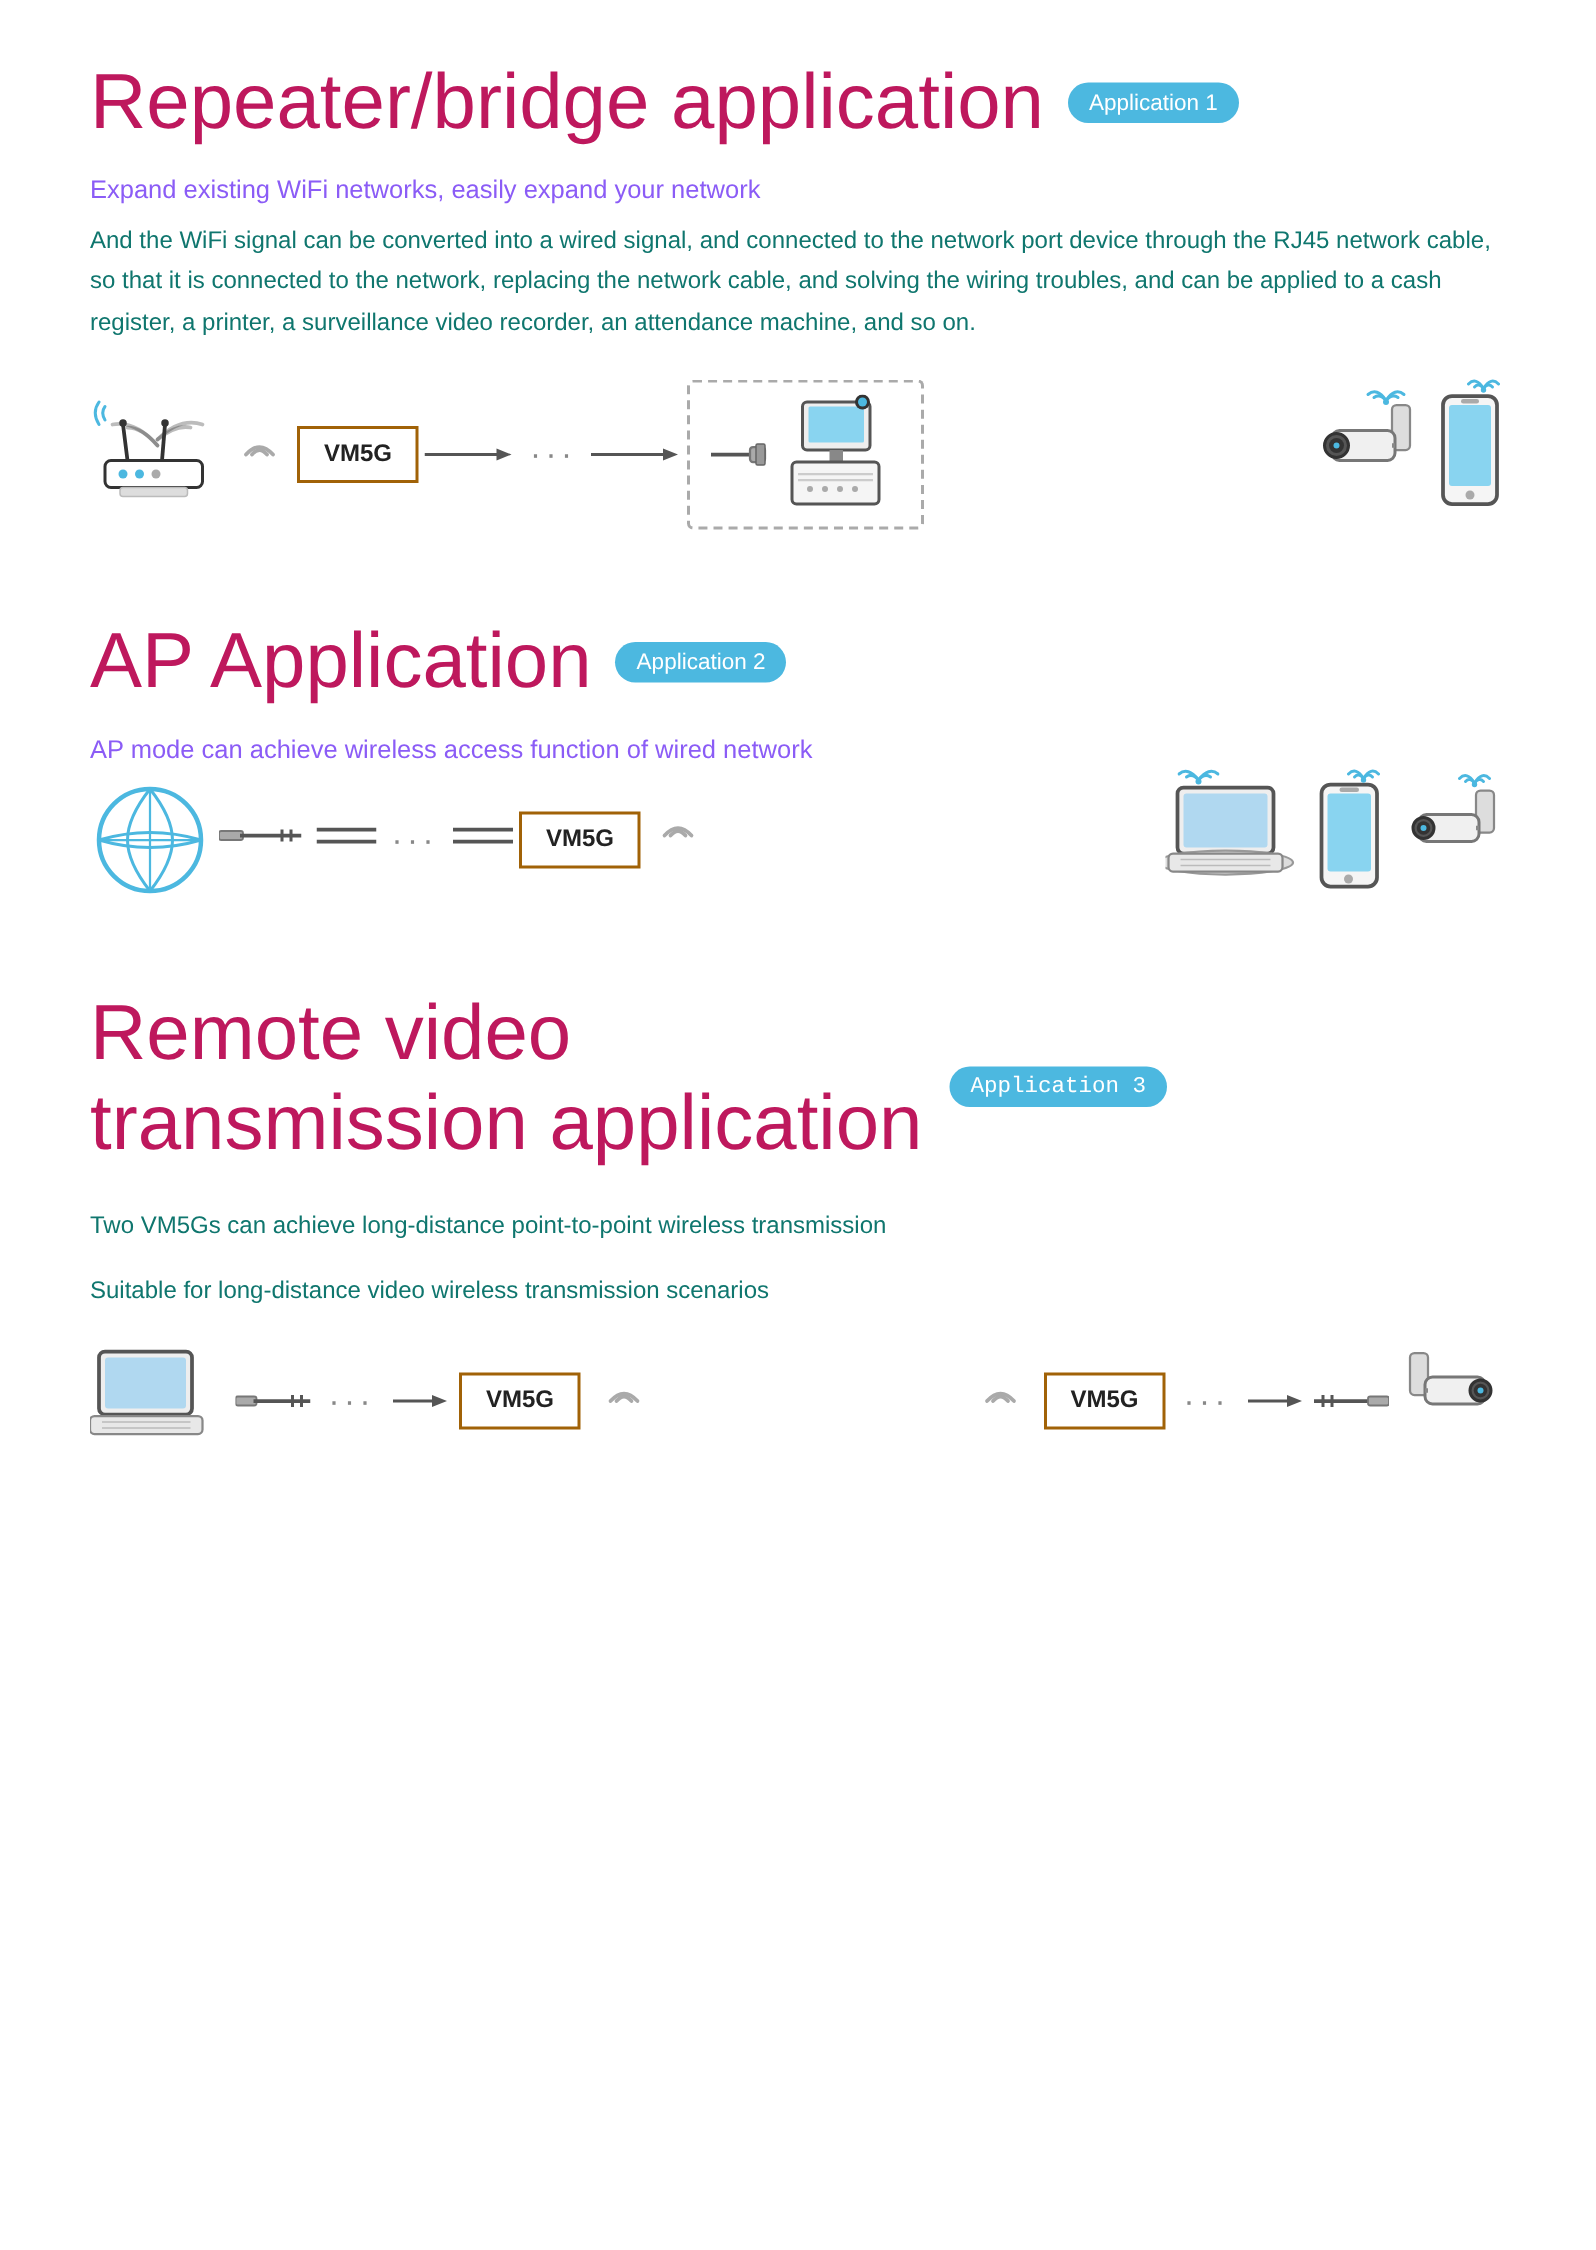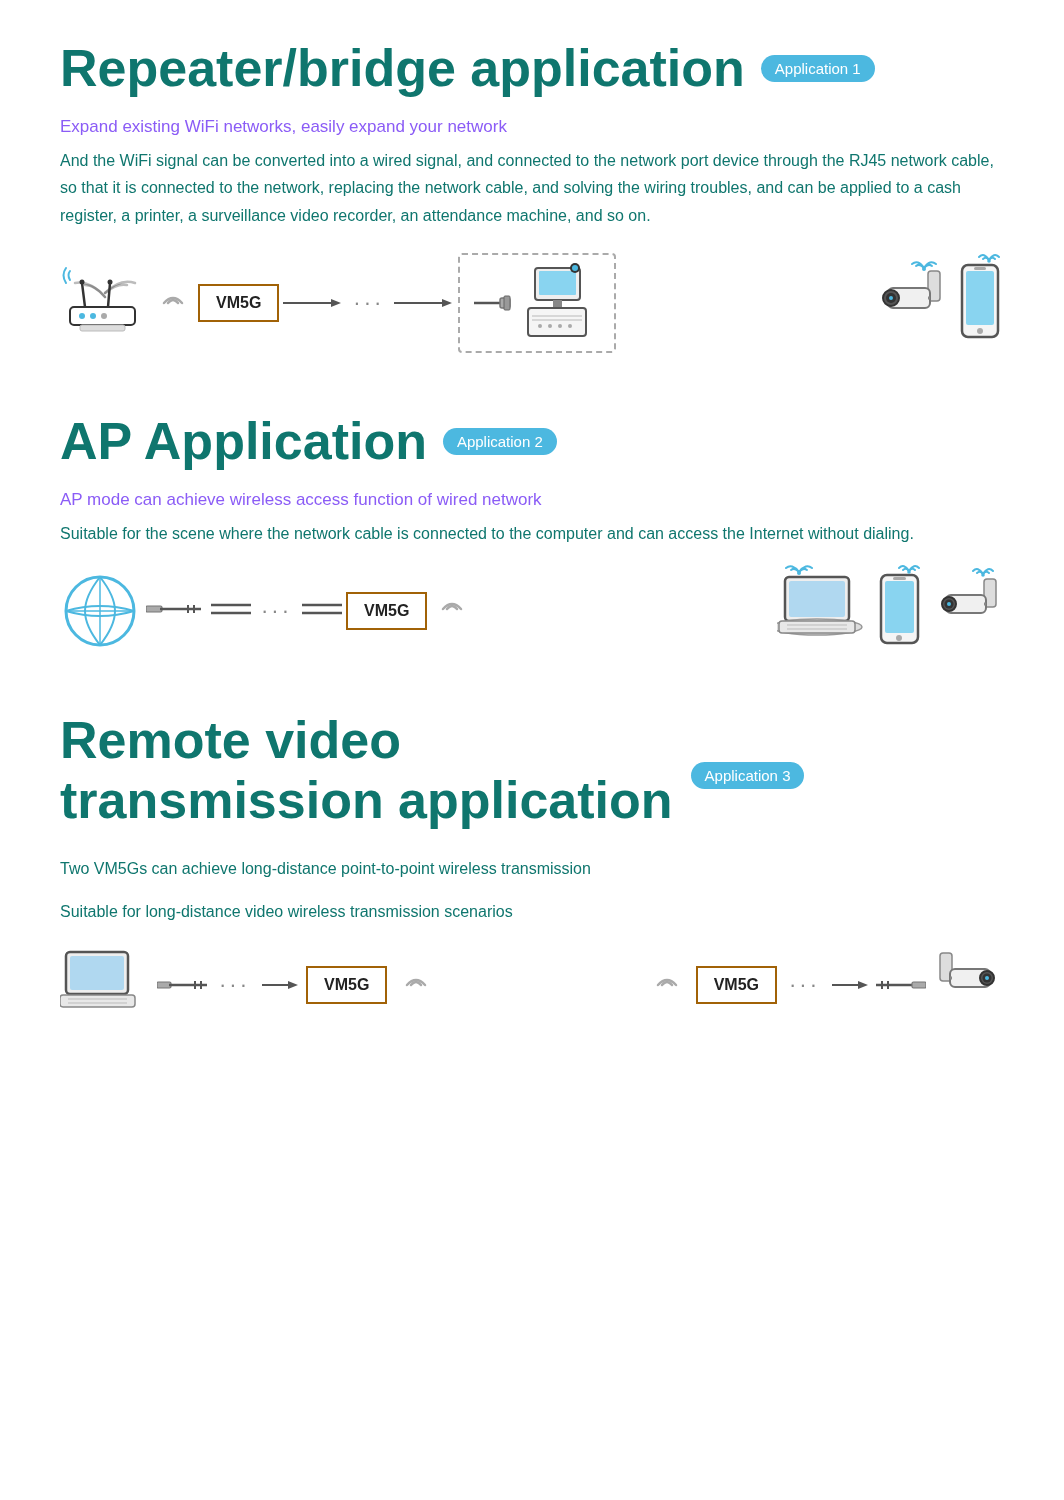--- a/index.html
+++ b/index.html
@@ -16,22 +16,22 @@
       background: #fff;
     }
 
     
     .section {
       margin-bottom: 60px;
     }
 
     .section-title {
       font-size: 52px;
-      font-weight: 700;
-      color: #0f766e;
+      font-weight: 400;
+      color: #be185d;
       line-height: 1.1;
     }
 
     .section-title.two-line {
       font-size: 52px;
       line-height: 1.15;
     }
 
     .app-badge {
       background: #4cb8e0;
@@ -262,21 +262,20 @@
     </div>
   </div>
 
   <div class="section">
     <div class="title-badge-row">
       <span class="section-title">AP Application</span>
       <span class="app-badge">Application 2</span>
     </div>
 
     <p class="subtitle" style="margin-top:20px;">AP mode can achieve wireless access function of wired network</p>
-    <p class="description">Suitable for the scene where the network cable is connected to the computer and can access the Internet without dialing.</p>
 
     <div class="diagram-section">
 
       <div class="icon-wrap">
         <svg width="80" height="80" viewBox="0 0 80 80">
           <circle cx="40" cy="40" r="34" fill="none" stroke="#4cb8e0" stroke-width="3"></circle>
 
           <path d="M6 40 Q40 30 74 40" fill="none" stroke="#4cb8e0" stroke-width="2"></path>
           <path d="M6 40 Q40 50 74 40" fill="none" stroke="#4cb8e0" stroke-width="2"></path>
 
@@ -391,21 +390,21 @@
         </svg>
       </div>
     </div>
   </div>
 
   <div class="section">
     <div style="display:flex;align-items:flex-start;flex-wrap:wrap;">
       <div style="display:flex;flex-direction:column;margin-right:18px;">
         <span class="section-title two-line">Remote video<br>transmission application</span>
       </div>
-      <span class="app-badge" style="margin-top:10px;">Application 3</span>
+      <span class="app-badge" style="margin-top:10px;font-family:Liberation Mono, monospace;">Application 3</span>
     </div>
 
     <div style="margin-top:24px;">
       <p class="description" style="margin-bottom:16px;">Two VM5Gs can achieve long-distance point-to-point wireless transmission</p>
       <p class="description">Suitable for long-distance video wireless transmission scenarios</p>
     </div>
 
     <div class="diagram-section" style="gap:6px;">
 
       <div style="position:relative;margin-right:6px;">

